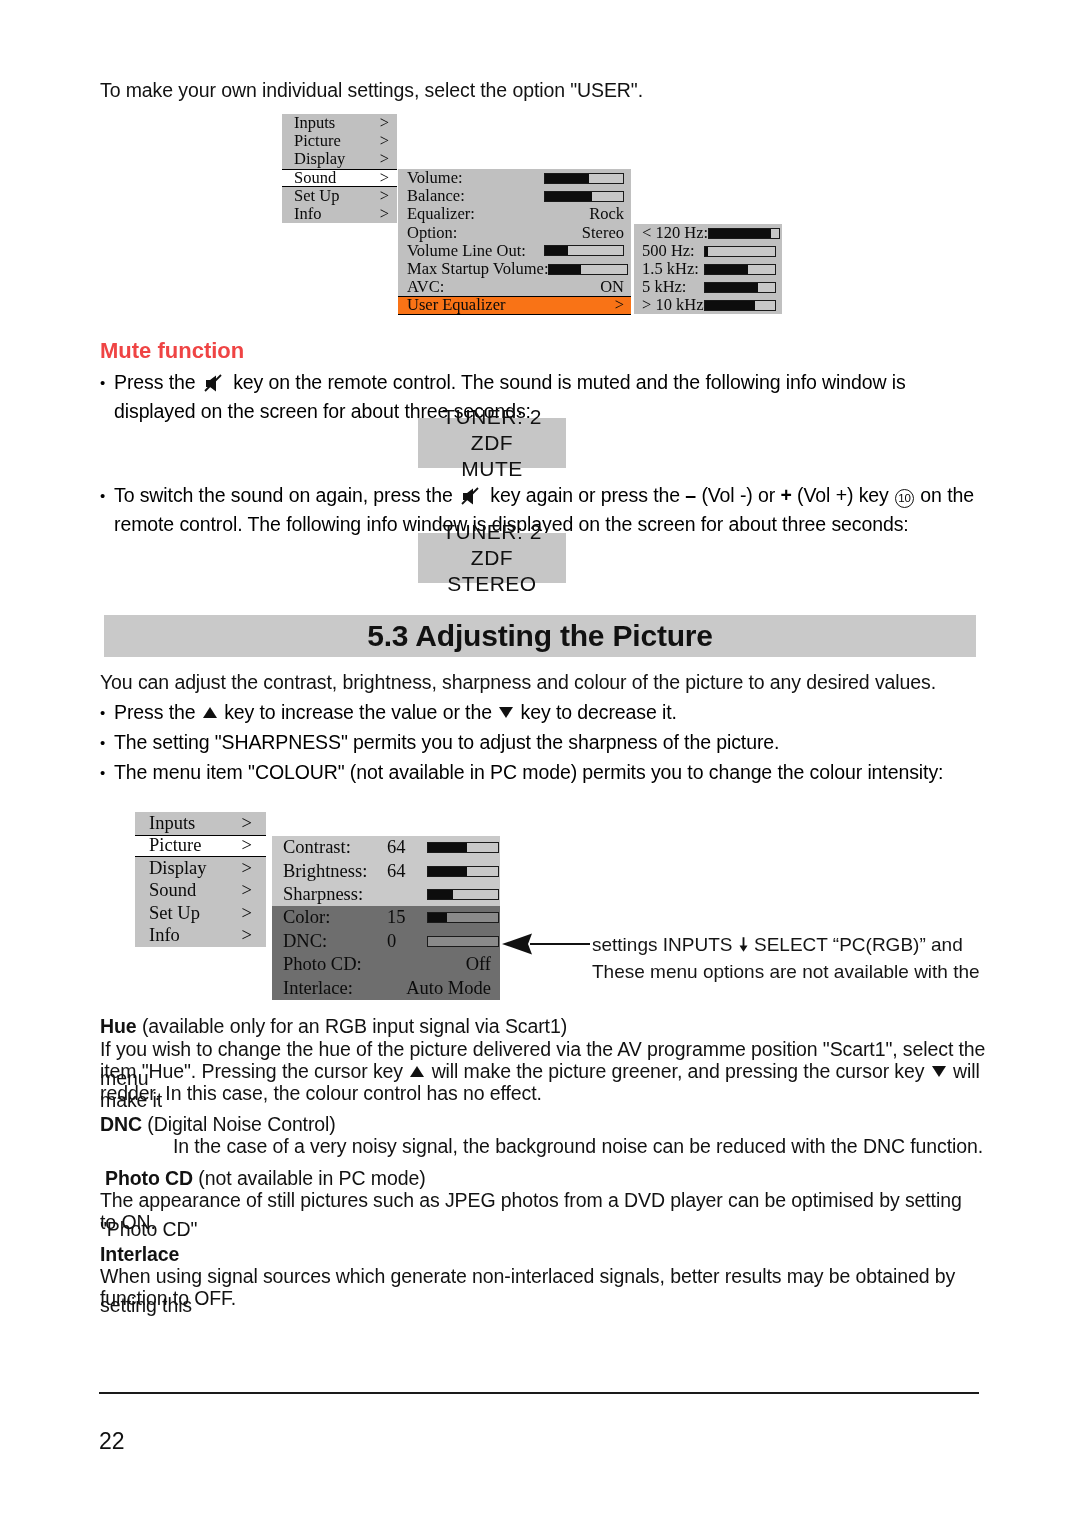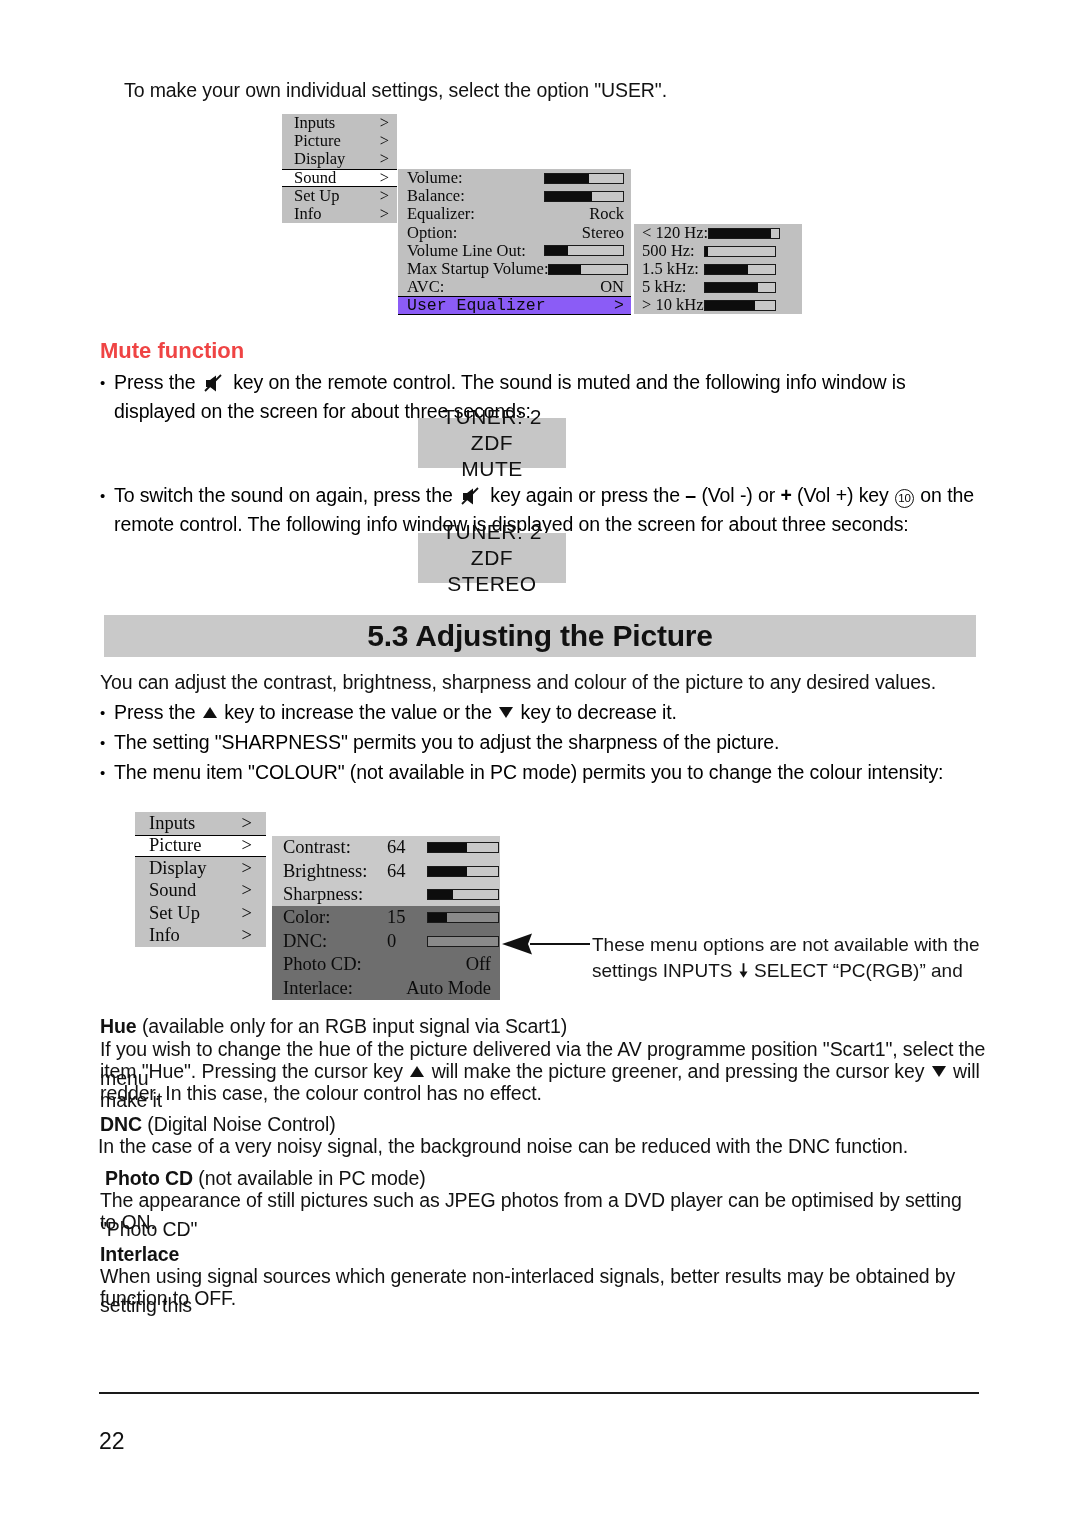--- a/index.html
+++ b/index.html
@@ -116,24 +116,23 @@
     align-items: center;
     height: 18.2px;
     padding: 0 7px 0 9px;
     box-sizing: border-box;
     white-space: nowrap;
   }
   .osd-prow .lbl { flex: 0 0 auto; }
   .osd-prow .spacer { flex: 1 1 auto; }
   .osd-prow .val { flex: 0 0 auto; text-align: right; }
   .osd-prow.sel {
-    background: #8b5cf6;
+    background: #f97316;
     border-top: 1.2px solid #000;
     border-bottom: 1.2px solid #000;
-    font-family: Liberation Mono, monospace;
   }
 
   
   .slider {
     border: 1.3px solid #1a1a1a;
     background: #c8c8c8;
     height: 11px;
     box-sizing: border-box;
     position: relative;
     flex: 0 0 auto;
@@ -244,21 +243,21 @@
     font-family: "Liberation Sans", sans-serif;
     font-size: 23px;
     color: #111;
   }
 </style>
 </head>
 <body>
 
 <div class="page">
 
-  <div class="body-text" style="left:100px; top:76px; width:880px;margin-left:24px;">To make your own individual settings, select the option "USER".</div>
+  <div class="body-text" style="left:100px; top:76px; width:880px;">To make your own individual settings, select the option "USER".</div>
 
   <div class="osd osd-list" id="sound-main-menu" style="left:282px; top:114px; width:115px;">
       <div class="osd-row">
         <span>Inputs</span>
         <span class="chev">&gt;</span>
       </div>
       <div class="osd-row">
         <span>Picture</span>
         <span class="chev">&gt;</span>
       </div>
@@ -324,21 +323,21 @@
         <span class="spacer"></span>
         <span class="val">ON</span>
       </div>
       <div class="osd-prow sel">
         <span class="lbl">User Equalizer</span>
         <span class="spacer"></span>
         <span class="val">&gt;</span>
       </div>
     </div>
 
-  <div class="osd eq-box" id="eq-panel" style="left:634px; top:224px; width:168px;">
+  <div class="osd eq-box" id="eq-panel" style="left:634px; top:224px; width:148px;">
       <div class="eq-row">
         <span class="lbl">&lt; 120 Hz:</span>
         <div class="slider" style="width: 72px;">
           <i style="width: 88%;"></i>
         </div>
       </div>
       <div class="eq-row">
         <span class="lbl">500 Hz:</span>
         <div class="slider" style="width: 72px;">
           <i style="width: 4%;"></i>
@@ -514,51 +513,51 @@
     </div>
 
   <div class="callout-arrow" style="left:502px; top:933px; width:88px; height:22px;">
     <svg viewBox="0 0 88 22" width="88" height="22" aria-hidden="true">
       <line x1="28" y1="11" x2="88" y2="11" stroke="#111" stroke-width="2.2"></line>
       <path d="M0 11 L30 0.5 L26 11 L30 21.5 Z" fill="#111"></path>
     </svg>
   </div>
 
   <div class="callout" style="left:592px; top:932px; width:400px;">
-    <div>These menu options are not available with the</div>
     <div>
       <span>settings  INPUTS</span>
       <span style="display:inline-block; vertical-align:-1px;">
         <svg viewBox="0 0 12 16" width="11" height="15" aria-hidden="true">
           <path d="M5 0 h2 v9 l3.4 0 L6 16 L1.6 9 H5 Z" fill="#111"></path>
         </svg>
       </span>
       <span>SELECT  “PC(RGB)” and</span>
     </div>
+    <div>These menu options are not available with the</div>
   </div>
 
   <div class="body-text" style="left:100px; top:1012px; width:900px;">
     <span class="bold">Hue</span>
     <span>(available only for an RGB input signal via Scart1)</span>
   </div>
   <div class="body-text" style="left:100px; top:1035px; width:900px;">If you wish to change the hue of the picture delivered via the AV programme position "Scart1", select the menu</div>
   <div class="body-text" style="left:100px; top:1057px; width:900px;">
     <span>item "Hue". Pressing the cursor key</span>
     <span class="tri-up"></span>
     <span>will make the picture greener, and pressing the cursor key</span>
     <span class="tri-down"></span>
     <span>will make it</span>
   </div>
   <div class="body-text" style="left:100px; top:1079px; width:900px;">redder. In this case, the colour control has no effect.</div>
 
   <div class="body-text" style="left:100px; top:1110px; width:900px;">
     <span class="bold">DNC</span>
     <span>(Digital Noise Control)</span>
   </div>
-  <div class="body-text" style="left:98px; top:1132px; width:900px;">In the case of a very noisy signal, the background noise can be reduced with the DNC function.</div>
+  <div class="body-text" style="left:83px; top:1132px; width:900px;text-align:right;">In the case of a very noisy signal, the background noise can be reduced with the DNC function.</div>
 
   <div class="body-text" style="left:105px; top:1164px; width:900px;">
     <span class="bold">Photo CD</span>
     <span>(not available in PC mode)</span>
   </div>
   <div class="body-text" style="left:100px; top:1186px; width:900px;">The appearance of still pictures such as JPEG photos from a DVD player can be optimised by setting "Photo CD"</div>
   <div class="body-text" style="left:100px; top:1208px; width:900px;">to ON.</div>
 
   <div class="body-text" style="left:100px; top:1240px; width:900px;">
     <span class="bold">Interlace</span>

